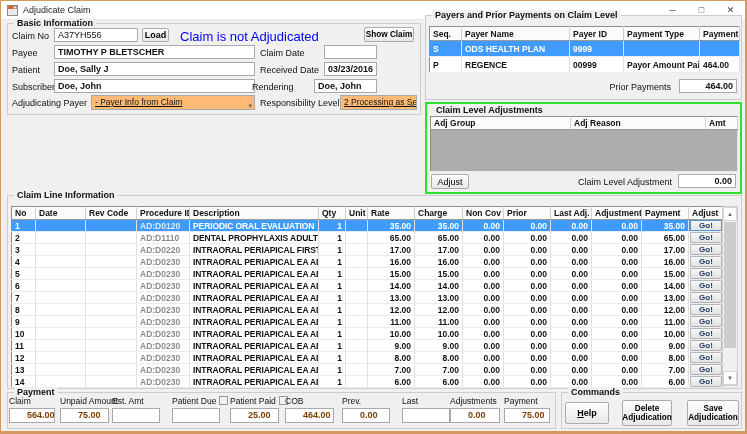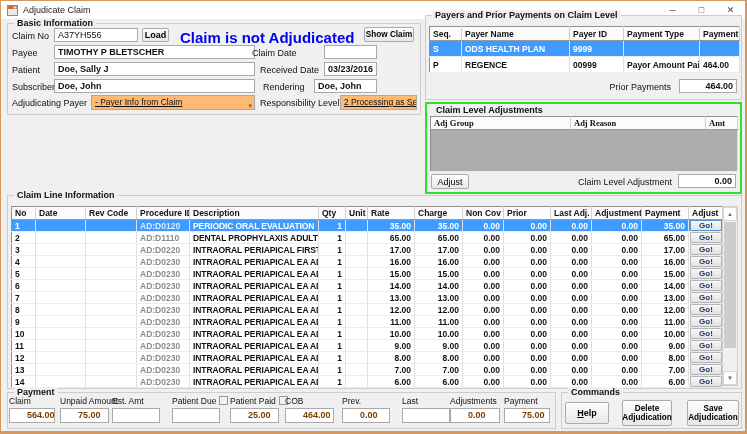--- a/index.html
+++ b/index.html
@@ -22,21 +22,21 @@
   .gb-green{border:2px solid #2ee12e;}
   .gb-green>.lbl{top:1px;left:6px;}
   
   .flabel{position:absolute;font-size:9px;color:#111;white-space:nowrap;}
   .tb{position:absolute;height:14px;background:#fff;border:1px solid #a9a9a9;font-size:9px;line-height:12px;padding:0 3px;white-space:nowrap;overflow:hidden;}
   .tb.bold{font-weight:bold;}
   .tb.num{text-align:right;}
   .dd{position:absolute;height:15px;background:#fdba74;border:1px solid #a9a9a9;font-size:8.5px;line-height:13px;padding:0 12px 0 3px;white-space:nowrap;overflow:hidden;text-decoration:underline;}
   .dd .arr{position:absolute;right:2px;top:3px;font-size:7px;color:#666;}
   .btn{position:absolute;background:linear-gradient(#fdfdfd,#e8e8e8);border:1px solid #ababab;border-radius:2px;font-size:9px;font-weight:bold;display:flex;align-items:center;justify-content:center;text-align:center;cursor:default;}
-  .status-blue{position:absolute;color:#0000f5;font-weight:bold;font-size:15px;white-space:nowrap;}
+  .status-blue{position:absolute;color:#0000f5;font-weight:normal;font-size:13px;white-space:nowrap;}
   
   table.grid{border-collapse:collapse;table-layout:fixed;background:#fff;border:1px solid #8f8f8f;}
   table.grid th{font-size:8.5px;font-weight:bold;text-align:left;padding:0 3px;border-right:1px solid #d0d0d0;border-bottom:1px solid #9a9a9a;background:#fbfbfb;white-space:nowrap;overflow:hidden;}
   table.grid td{font-size:8.5px;font-weight:bold;padding:0 3px;border-right:1px solid #e0e0e0;border-bottom:1px solid #ececec;white-space:nowrap;overflow:hidden;}
   td.num{text-align:right;}
   td.proc{color:#8a8a8a;font-weight:normal;font-size:8px;}
   td.desc{font-size:8.3px;letter-spacing:-0.1px;}
   tr.sel td{background:#3f9bfd;color:#fff;}
   tr.sel td.proc{color:#d9eaff;}
   .gray-body{background:#adadad;}
@@ -80,31 +80,31 @@
     <span class="lbl">Basic Information</span>
 
     <span class="flabel" style="left:4px;top:7px;">Claim No</span>
     <div class="tb" style="left:46px;top:4px;width:84px;">A37YH556</div>
     <button class="btn" style="left:134px;top:4px;width:27px;height:14px;">Load</button>
     <span class="status-blue" style="left:172px;top:5px;">Claim is not Adjudicated</span>
     <button class="btn" style="left:356px;top:3px;width:50px;height:15px;font-size:8.2px;">Show Claim</button>
 
     <span class="flabel" style="left:4px;top:24px;">Payee</span>
     <div class="tb bold" style="left:46px;top:21px;width:201px;">TIMOTHY P BLETSCHER</div>
-    <span class="flabel" style="left:244px;top:24px;">Claim Date</span>
+    <span class="flabel" style="left:252px;top:24px;">Claim Date</span>
     <div class="tb bold" style="left:316px;top:21px;width:53px;"></div>
 
     <span class="flabel" style="left:4px;top:41px;">Patient</span>
     <div class="tb bold" style="left:46px;top:38px;width:201px;">Doe, Sally J</div>
     <span class="flabel" style="left:252px;top:41px;">Received Date</span>
     <div class="tb bold" style="left:316px;top:38px;width:53px;">03/23/2016</div>
 
     <span class="flabel" style="left:4px;top:58px;">Subscriber</span>
     <div class="tb bold" style="left:46px;top:55px;width:201px;">Doe, John</div>
-    <span class="flabel" style="left:244px;top:58px;margin-left:11px;">Rendering</span>
+    <span class="flabel" style="left:244px;top:58px;">Rendering</span>
     <div class="tb bold" style="left:306px;top:55px;width:63px;">Doe, John</div>
 
     <span class="flabel" style="left:4px;top:74px;">Adjudicating Payer</span>
     <div class="dd" style="left:83px;top:71px;width:164px;">
       <span>- Payer Info from Claim</span>
       <span class="arr">▾</span>
     </div>
     <span class="flabel" style="left:252px;top:74px;">Responsibility Level</span>
     <div class="dd" style="left:332px;top:71px;width:77px;">
       <span>2 Processing as Seconc</span>
@@ -148,21 +148,21 @@
             <td class="">464.00</td>
           </tr>
         </tbody>
     </table>
     <span class="flabel" style="right:70px;top:66px;">Prior Payments</span>
     <div class="tb bold num" style="right:4px;top:63px;width:58px;">464.00</div>
   </div>
 
   <div class="gb gb-green" style="left:424px;top:101px;width:317px;height:92px;">
     <span class="lbl">Claim Level Adjustments</span>
-    <table class="grid" style="position:absolute;left:3px;top:12px;width:307px;font-family:Liberation Serif, serif;">
+    <table class="grid" style="position:absolute;left:3px;top:12px;width:307px;">
       <colgroup>
           <col style="width:140px">
           <col style="width:135px">
           <col style="width:32px">
         </colgroup>
       <tbody>
           <tr style="height:13px;">
         <th>Adj Group</th>
         <th>Adj Reason</th>
         <th>Amt</th>

